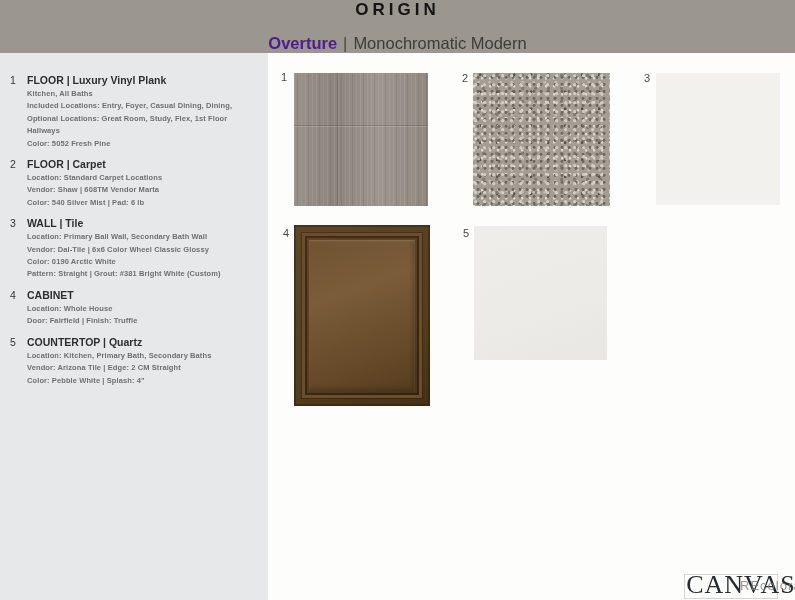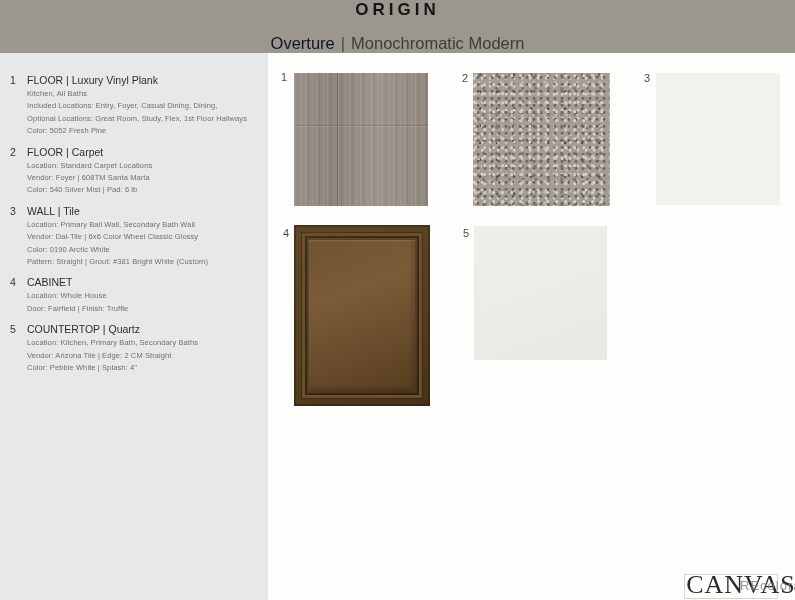--- a/index.html
+++ b/index.html
@@ -5,30 +5,30 @@
   * { margin:0; padding:0; box-sizing:border-box; }
   html,body { width:795px; height:600px; overflow:hidden; }
   body { font-family:"Liberation Sans", sans-serif; background:#fdfdfc; position:relative; }
 
   
   .header { position:absolute; left:0; top:0; width:795px; height:53px;
             background:#9b968e; display:flex; align-items:center;
             justify-content:space-between; padding:0 19px;flex-direction:column; }
   .brand { font-size:17px; font-weight:bold; letter-spacing:4px; color:#141414; }
   .header-right { font-size:16.5px; color:#3d3c3a; white-space:nowrap; }
-  .header-right .collection { font-weight:normal; color:#0f172a; }
+  .header-right .collection { font-weight:bold; color:#4c1d95; }
   .header-right .divider { margin:0 6px; color:#4a4945; }
 
   
   .sidebar { position:absolute; left:0; top:53px; width:268px; height:547px;
              background:#e7e8e9; padding:20px 8px 0 10px; }
   .spec-item { display:flex; margin-bottom:7px; }
   .spec-num { width:17px; flex:0 0 17px; font-size:10.5px; color:#333;
               line-height:14px; }
-  .spec-body { flex:1; }
+  .spec-body { flex:1;font-weight:bold; }
   .spec-title { font-size:10.5px; color:#2e2e2e; line-height:14px; margin-bottom:1px; }
   .spec-line { font-size:7.5px; color:#6f6f6f; line-height:12.4px; letter-spacing:0.1px; }
 
   
   .board { position:absolute; left:268px; top:53px; width:527px; height:547px;
            background:#fdfdfc; }
   .swatch-num { position:absolute; font-size:11px; color:#4a4a4a; }
   .swatch { position:absolute; }
 
   .wood { left:294px; top:73px; width:134px; height:133px;
@@ -95,21 +95,21 @@
       <div class="spec-line">Optional Locations: Great Room, Study, Flex, 1st Floor Hallways</div>
       <div class="spec-line">Color: 5052 Fresh Pine</div>
     </div>
   </div>
 
   <div class="spec-item">
     <div class="spec-num">2</div>
     <div class="spec-body">
       <div class="spec-title">FLOOR | Carpet</div>
       <div class="spec-line">Location: Standard Carpet Locations</div>
-      <div class="spec-line">Vendor: Foyer | 608TM Santa Marta</div>
+      <div class="spec-line">Vendor: Shaw | 608TM Vendor Marta</div>
       <div class="spec-line">Color: 540 Silver Mist | Pad: 6 lb</div>
     </div>
   </div>
 
   <div class="spec-item">
     <div class="spec-num">3</div>
     <div class="spec-body">
       <div class="spec-title">WALL | Tile</div>
       <div class="spec-line">Location: Primary Ball Wall, Secondary Bath Wall</div>
       <div class="spec-line">Vendor: Dal-Tile | 6x6 Color Wheel Classic Glossy</div>

